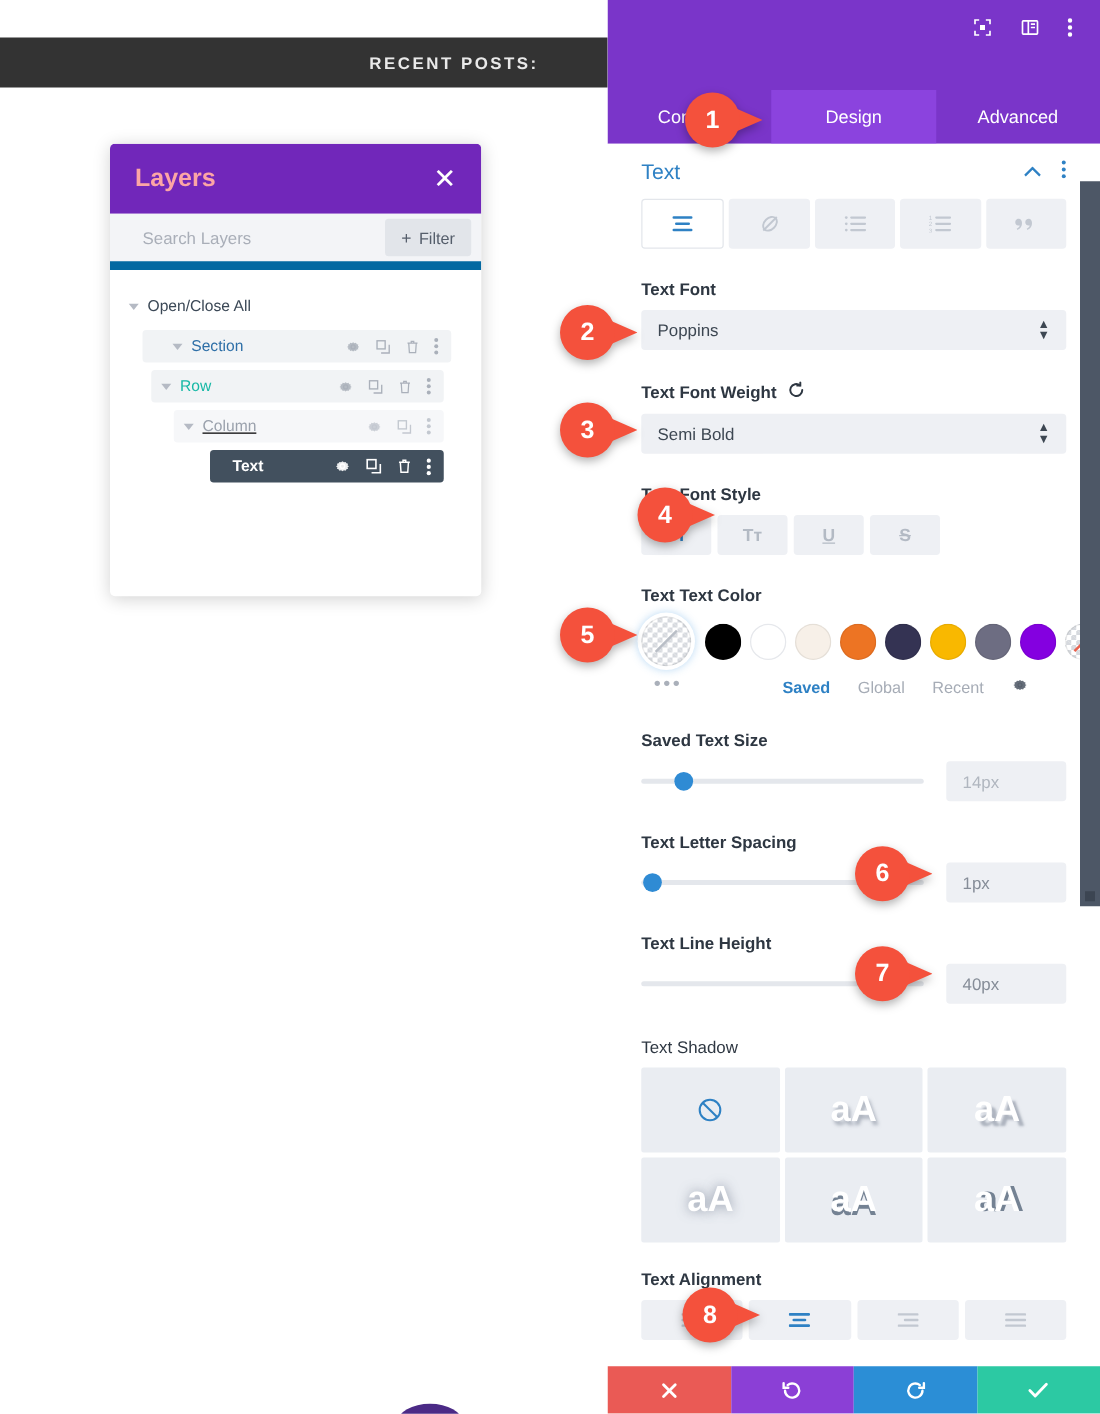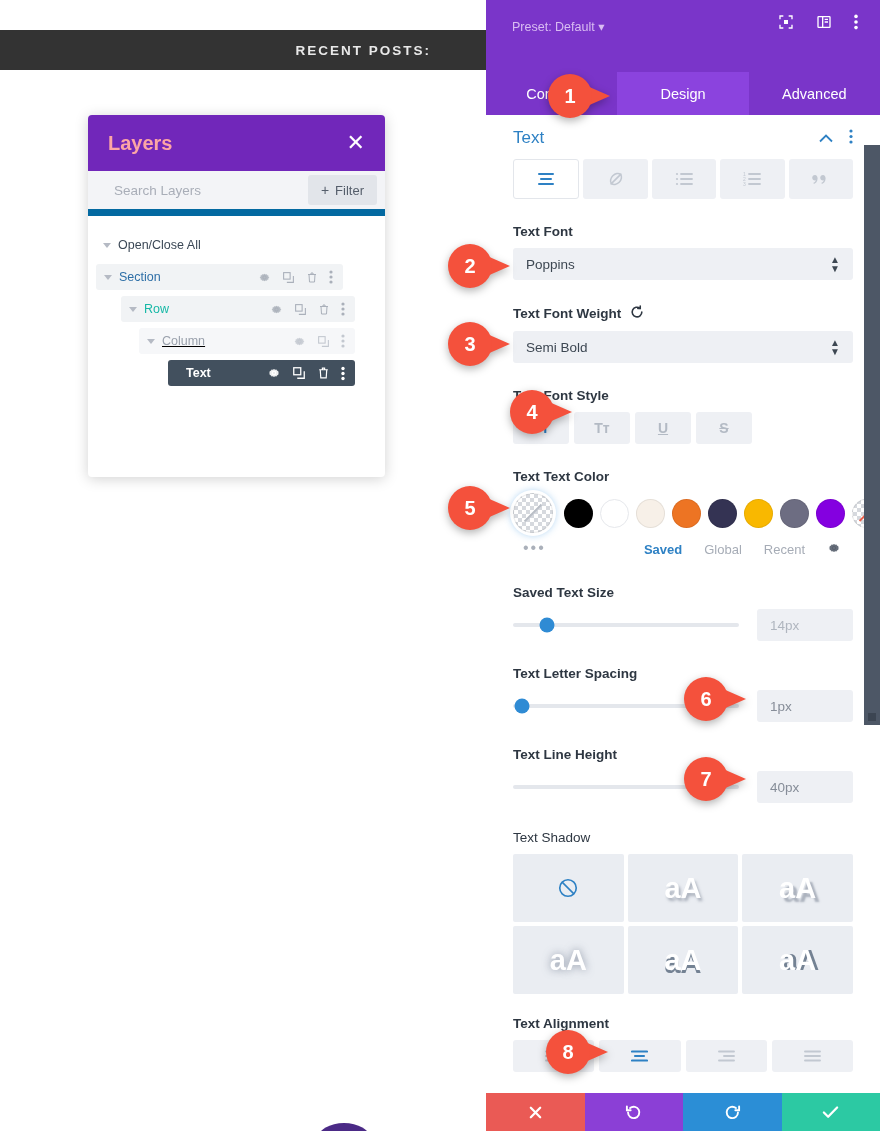--- a/index.html
+++ b/index.html
@@ -75,21 +75,21 @@
     border-right: 4.5px solid transparent; border-top: 5.5px solid #b5bac4;
     margin-right: 7px; flex: none;
   }
   .lrow .lname { font-size: 12.5px; flex: 1; }
   .lrow .icons { display: flex; align-items: center; gap: 11px; padding-right: 10px; }
   .lrow .icons svg { display: block; }
 
   .row-openclose { padding-left: 15px; }
   .row-openclose .lname { color: #3b4856; font-weight: normal; font-size: 12.5px; }
 
-  .row-section { margin-left: 8px; width: 247px; background: #f1f3f5; padding-left: 8px; }
+  .row-section { margin-left: 26px; width: 247px; background: #f1f3f5; padding-left: 24px; }
   .row-section .lname { color: #2e6fa7; }
   .row-row { margin-left: 33px; width: 234px; background: #f1f3f5; padding-left: 8px; }
   .row-row .lname { color: #17b8a6; }
   .row-column { margin-left: 51px; width: 216px; background: #f6f7f9; padding-left: 8px; text-decoration: underline; }
   .row-column .lname { color: #9aa1ac; }
   .row-text {
     margin-left: 80px; width: 187px; background: #42505e; padding-left: 18px;
   }
   .row-text .lname { color: #ffffff; font-weight: bold; font-size: 12.5px; }
 
@@ -190,21 +190,21 @@
   .checker.slash::after {
     content: ""; position: absolute; left: 50%; top: 3px; width: 2px; height: calc(100% - 6px);
     background: #e8604c; transform: translateX(-50%) rotate(45deg);
   }
   .sw-dots {
     color: #aab0ba; font-size: 16px; letter-spacing: 2px; margin-top: 6px; margin-left: 10px;
     cursor: pointer;
   }
   .color-tabs {
     display: flex; align-items: center; gap: 22px; font-size: 13px;
-    position: absolute; right: 12px;
+    position: absolute; right: 30px;
   }
   .color-tabs .ct { color: #a6acb6; cursor: pointer; }
   .color-tabs .ct.active { color: #2e81c4; font-weight: bold; }
   .ct-wrap { position: relative; height: 24px; margin-top: 6px; }
 
   .slider-row { display: flex; align-items: center; gap: 0; margin-top: 8px; }
   .track {
     flex: 1; height: 4px; background: #e4e7ec; border-radius: 2px; position: relative;
     margin-right: 18px;
   }
@@ -388,23 +388,20 @@
           </svg>
       </span>
     </div>
 
   </div>
 </div>
 
 <div class="settings">
 
   <div class="set-head">
-    <div class="h-preset">
-      <span>Preset: Default</span> <span>▾</span>
-    </div>
     <div class="h-icons">
       <span>
         <svg width="16" height="16" viewBox="0 0 24 24" fill="none" stroke="#fff" stroke-width="2">
             <path d="M3 8V3h5M16 3h5v5M21 16v5h-5M8 21H3v-5"></path>
             <rect x="9" y="9" width="6" height="6" fill="#fff" stroke="none"></rect>
           </svg>
       </span>
       <span>
         <svg width="16" height="16" viewBox="0 0 24 24" fill="none" stroke="#fff" stroke-width="2">
             <rect x="3" y="4" width="18" height="16" rx="1"></rect>

